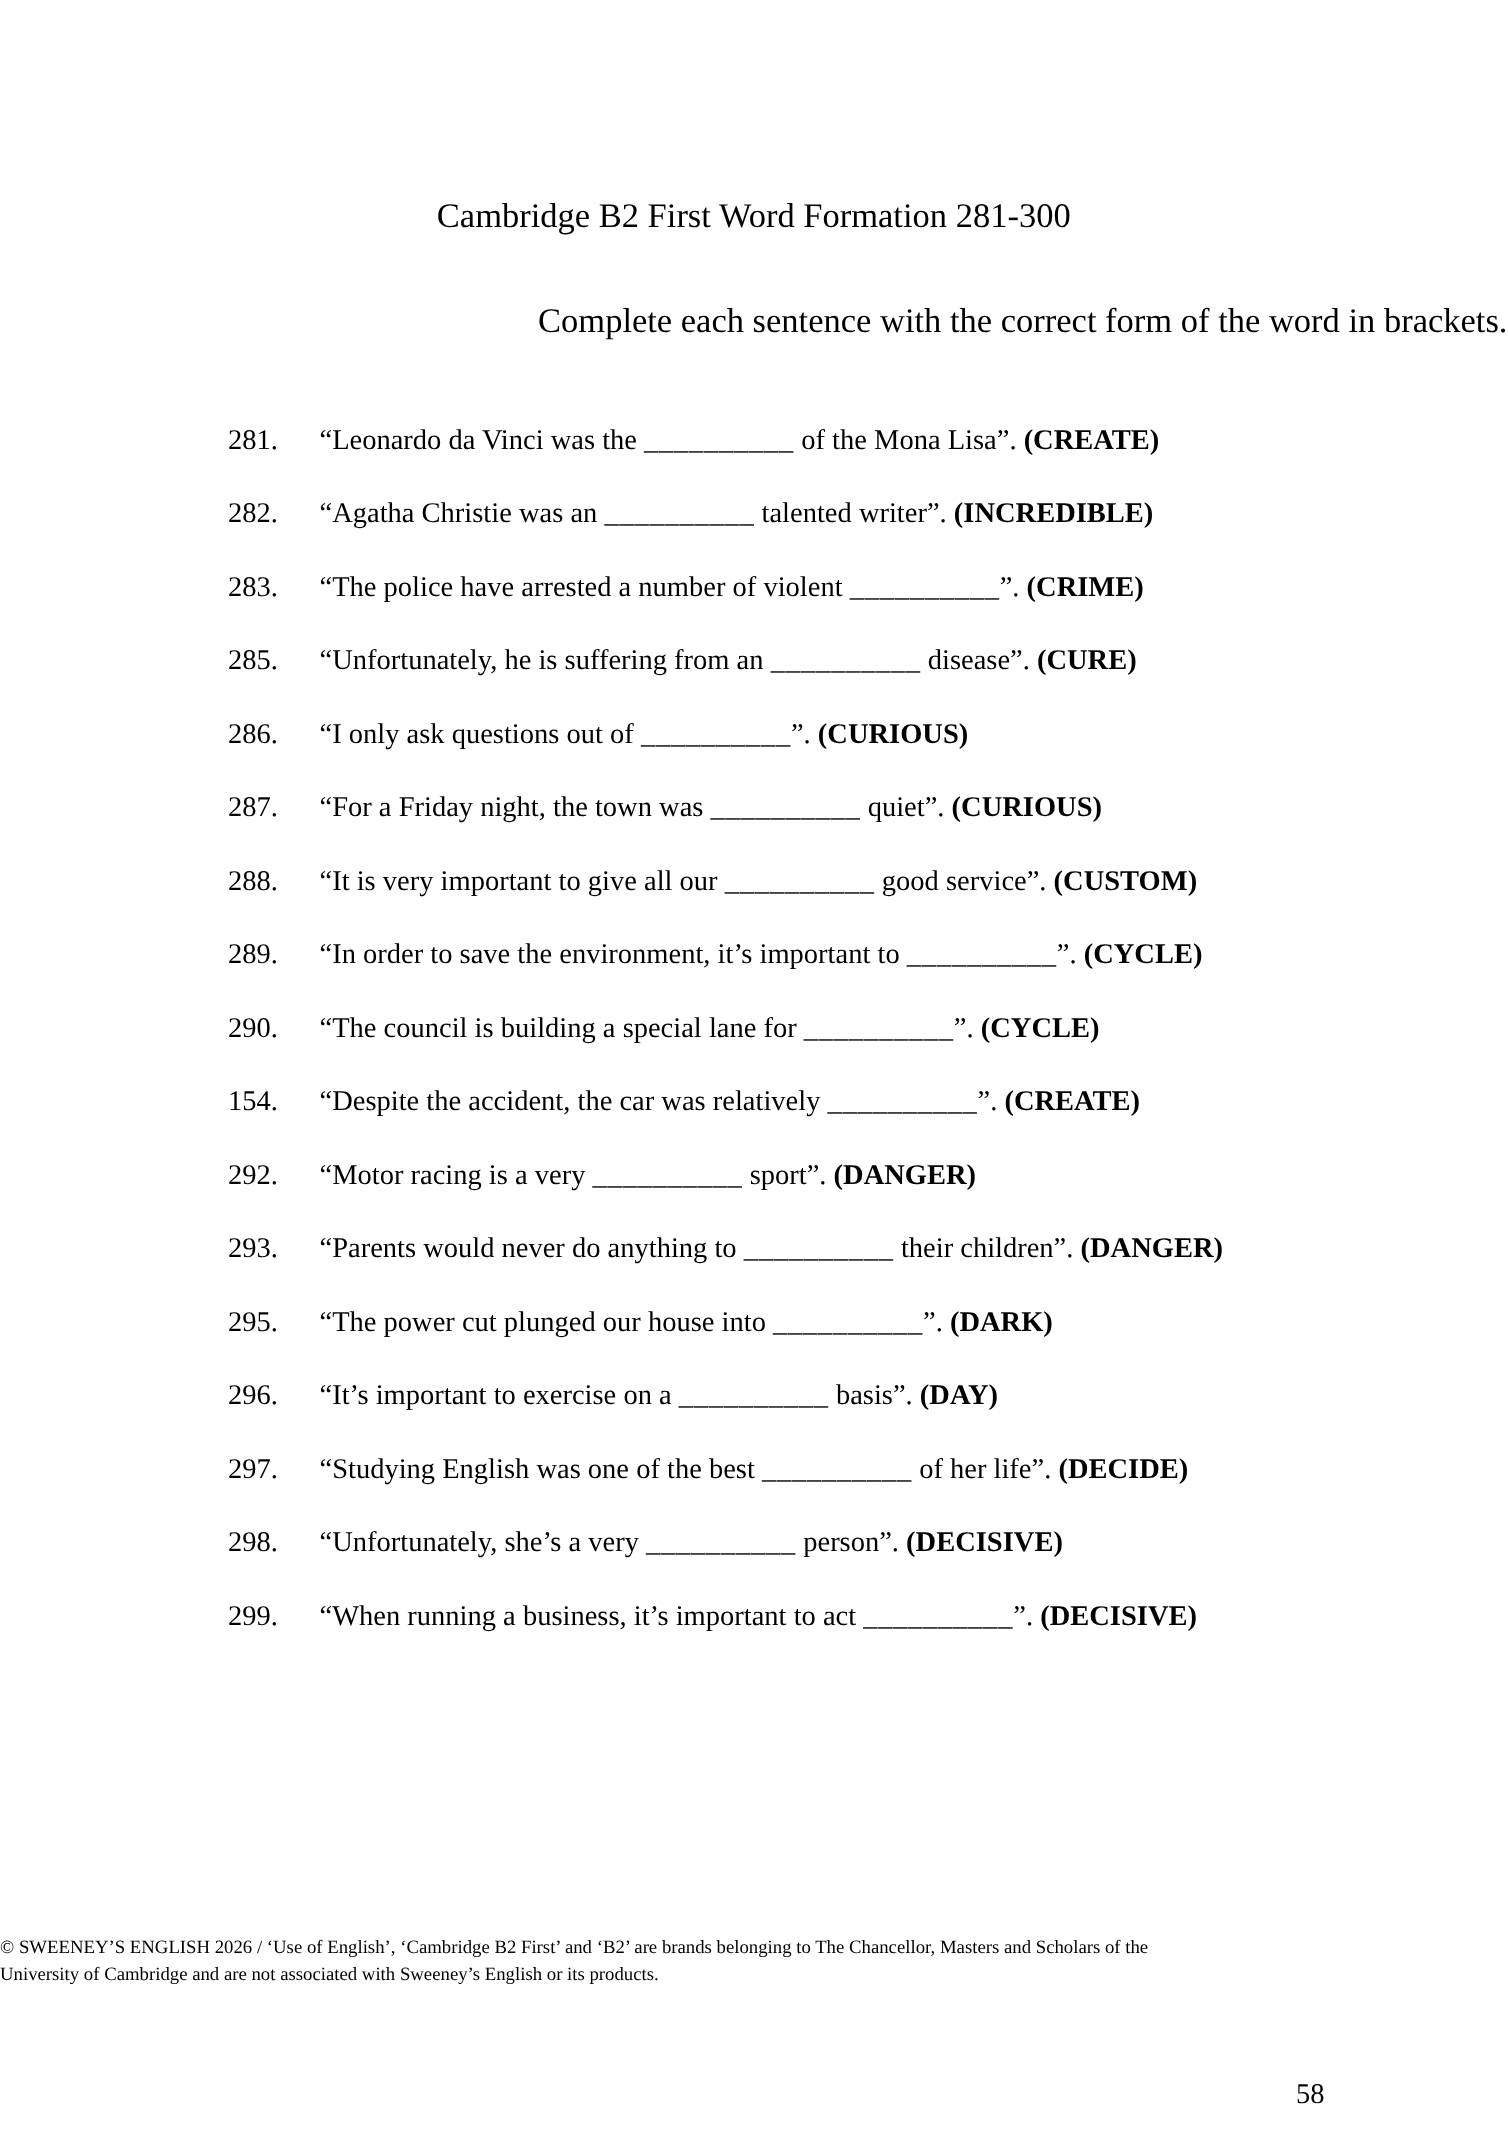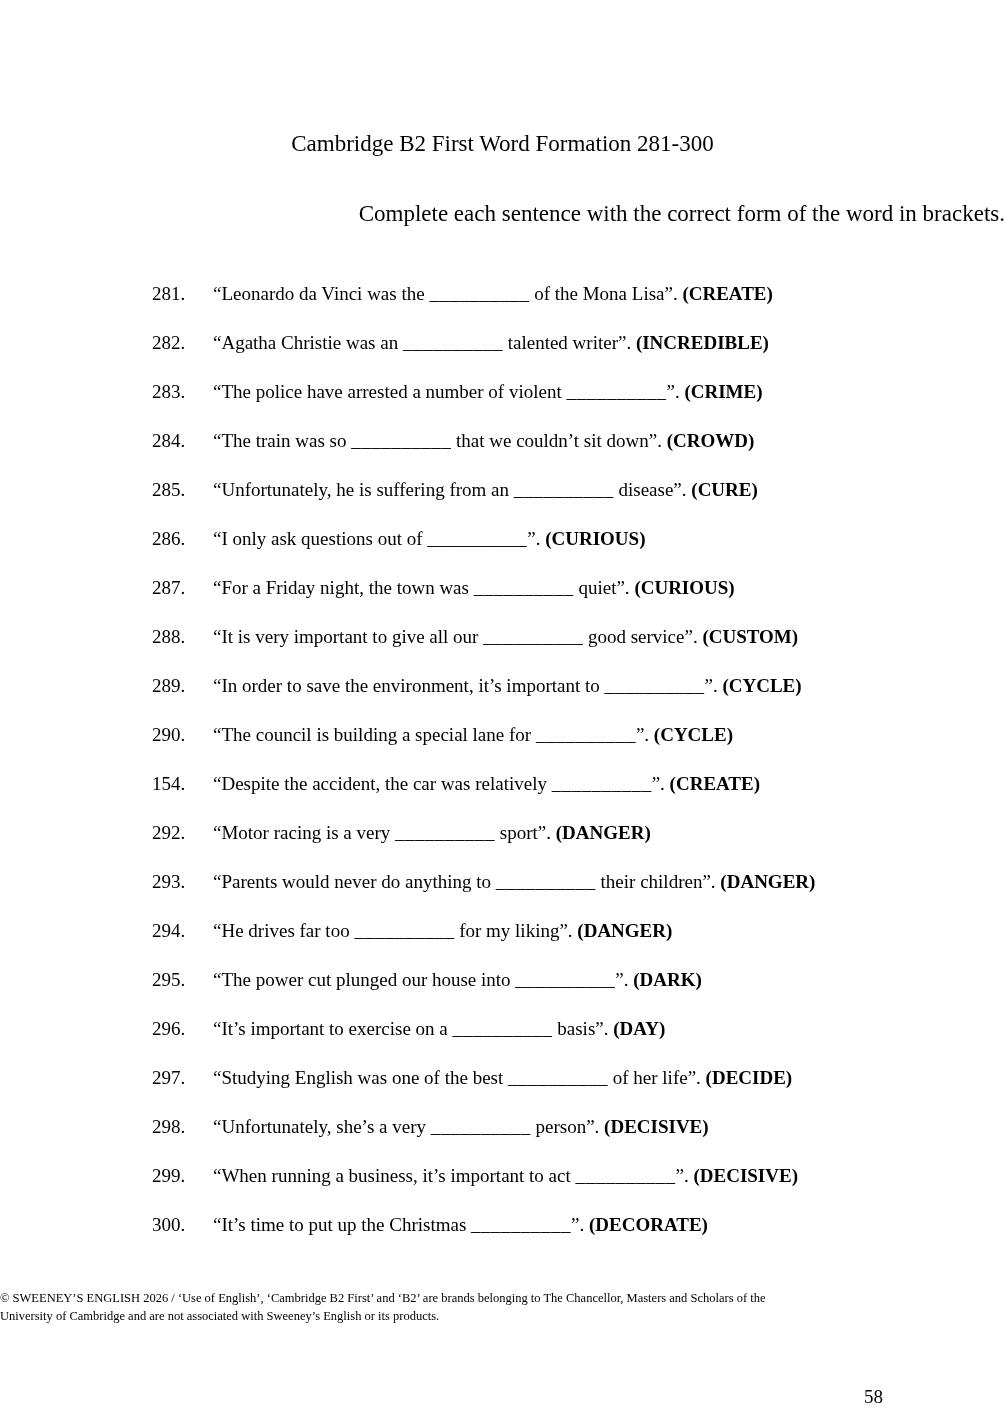--- a/index.html
+++ b/index.html
@@ -67,37 +67,34 @@
 <body>
 
 <div class="page">
   <h1 class="title">Cambridge B2 First Word Formation 281-300</h1>
   <p class="instructions">Complete each sentence with the correct form of the word in brackets.</p>
 
   <div class="questions">
       <div class="q-row"><span class="q-num">281.</span><span><span>“Leonardo da Vinci was the </span><span class="blank">__________</span><span> of the Mona Lisa”. </span><span class="q-word">(CREATE)</span></span></div>
       <div class="q-row"><span class="q-num">282.</span><span><span>“Agatha Christie was an </span><span class="blank">__________</span><span> talented writer”. </span><span class="q-word">(INCREDIBLE)</span></span></div>
       <div class="q-row"><span class="q-num">283.</span><span><span>“The police have arrested a number of violent </span><span class="blank">__________</span><span>”. </span><span class="q-word">(CRIME)</span></span></div>
-      <div class="q-row"><span class="q-num">284.</span><span><span>“The train was so </span><span class="blank">__________</span><span> that we couldn’t sit down”. </span><span class="q-word">(CROWD)</span></span></div>
       <div class="q-row"><span class="q-num">285.</span><span><span>“Unfortunately, he is suffering from an </span><span class="blank">__________</span><span> disease”. </span><span class="q-word">(CURE)</span></span></div>
       <div class="q-row"><span class="q-num">286.</span><span><span>“I only ask questions out of </span><span class="blank">__________</span><span>”. </span><span class="q-word">(CURIOUS)</span></span></div>
       <div class="q-row"><span class="q-num">287.</span><span><span>“For a Friday night, the town was </span><span class="blank">__________</span><span> quiet”. </span><span class="q-word">(CURIOUS)</span></span></div>
       <div class="q-row"><span class="q-num">288.</span><span><span>“It is very important to give all our </span><span class="blank">__________</span><span> good service”. </span><span class="q-word">(CUSTOM)</span></span></div>
       <div class="q-row"><span class="q-num">289.</span><span><span>“In order to save the environment, it’s important to </span><span class="blank">__________</span><span>”. </span><span class="q-word">(CYCLE)</span></span></div>
       <div class="q-row"><span class="q-num">290.</span><span><span>“The council is building a special lane for </span><span class="blank">__________</span><span>”. </span><span class="q-word">(CYCLE)</span></span></div>
       <div class="q-row"><span class="q-num">154.</span><span><span>“Despite the accident, the car was relatively </span><span class="blank">__________</span><span>”. </span><span class="q-word">(CREATE)</span></span></div>
       <div class="q-row"><span class="q-num">292.</span><span><span>“Motor racing is a very </span><span class="blank">__________</span><span> sport”. </span><span class="q-word">(DANGER)</span></span></div>
       <div class="q-row"><span class="q-num">293.</span><span><span>“Parents would never do anything to </span><span class="blank">__________</span><span> their children”. </span><span class="q-word">(DANGER)</span></span></div>
-      <div class="q-row"><span class="q-num">294.</span><span><span>“He drives far too </span><span class="blank">__________</span><span> for my liking”. </span><span class="q-word">(DANGER)</span></span></div>
       <div class="q-row"><span class="q-num">295.</span><span><span>“The power cut plunged our house into </span><span class="blank">__________</span><span>”. </span><span class="q-word">(DARK)</span></span></div>
       <div class="q-row"><span class="q-num">296.</span><span><span>“It’s important to exercise on a </span><span class="blank">__________</span><span> basis”. </span><span class="q-word">(DAY)</span></span></div>
       <div class="q-row"><span class="q-num">297.</span><span><span>“Studying English was one of the best </span><span class="blank">__________</span><span> of her life”. </span><span class="q-word">(DECIDE)</span></span></div>
       <div class="q-row"><span class="q-num">298.</span><span><span>“Unfortunately, she’s a very </span><span class="blank">__________</span><span> person”. </span><span class="q-word">(DECISIVE)</span></span></div>
       <div class="q-row"><span class="q-num">299.</span><span><span>“When running a business, it’s important to act </span><span class="blank">__________</span><span>”. </span><span class="q-word">(DECISIVE)</span></span></div>
-      <div class="q-row"><span class="q-num">300.</span><span><span>“It’s time to put up the Christmas </span><span class="blank">__________</span><span>”. </span><span class="q-word">(DECORATE)</span></span></div>
     </div>
 
   <div class="footer">
     <p>© SWEENEY’S ENGLISH 2026 / ‘Use of English’, ‘Cambridge B2 First’ and ‘B2’ are brands belonging to The Chancellor, Masters and Scholars of the</p>
     <p>University of Cambridge and are not associated with Sweeney’s English or its products.</p>
   </div>
 
   <div class="page-number">58</div>
 </div>
 

